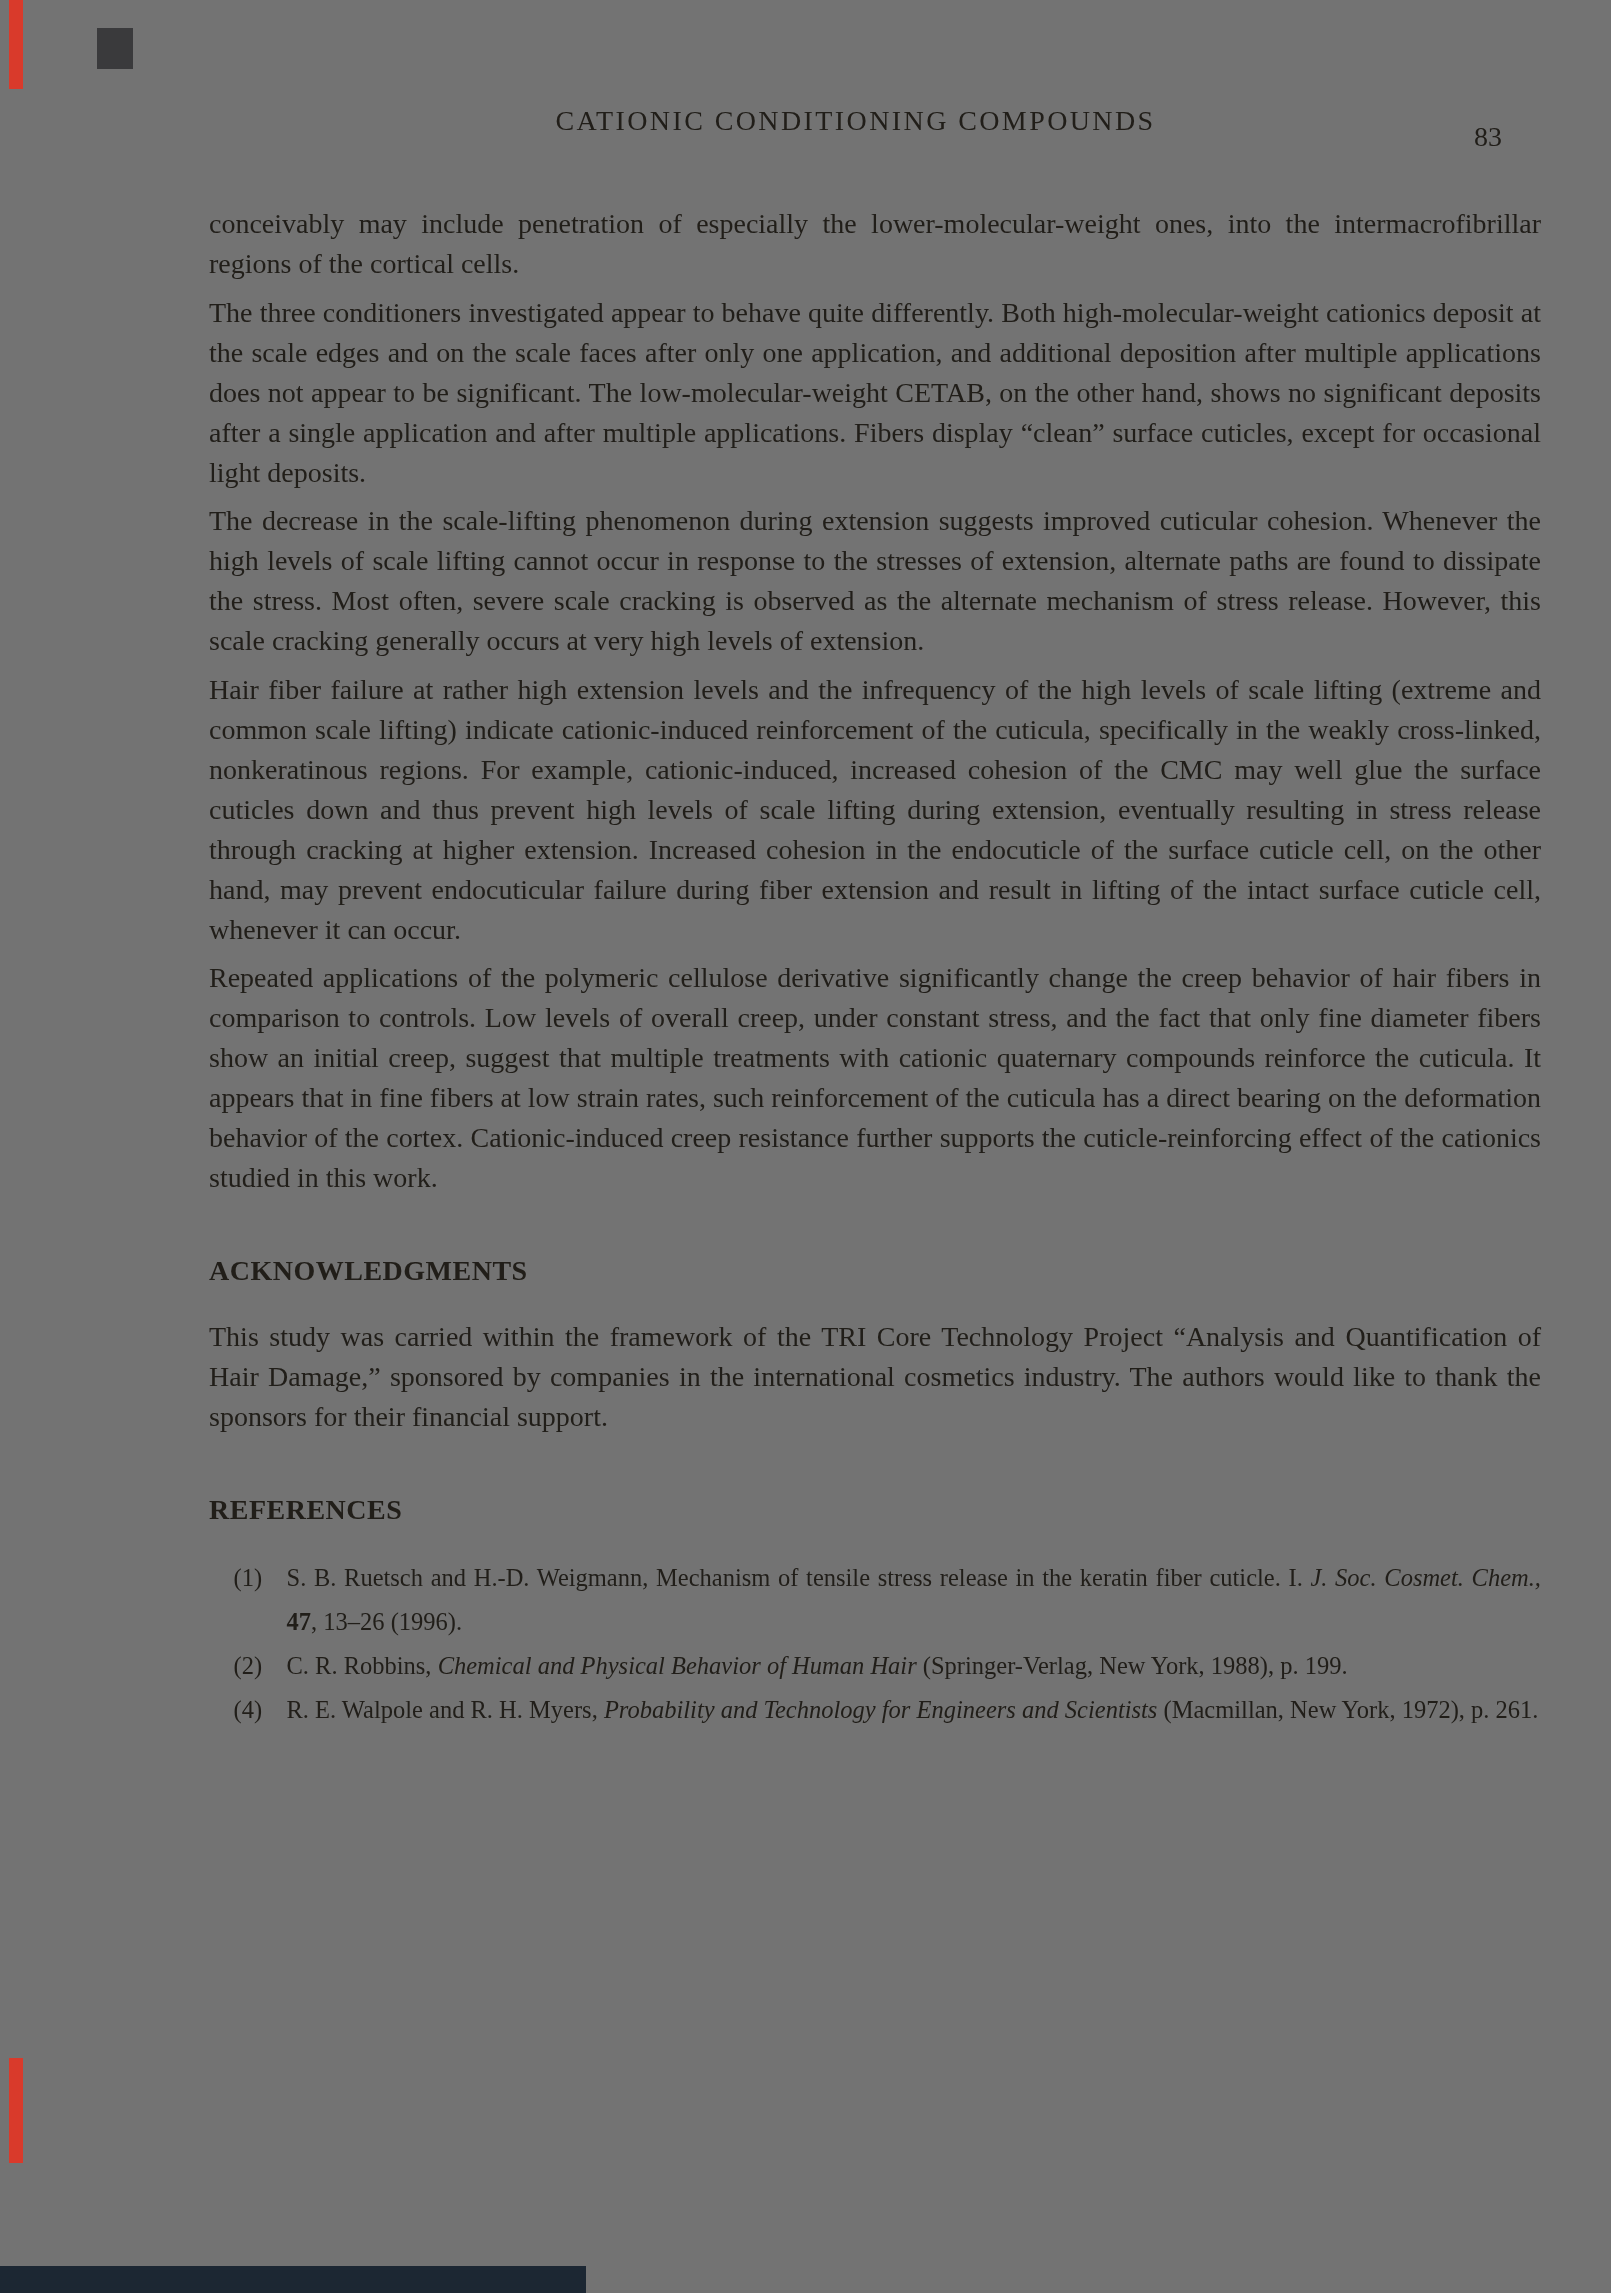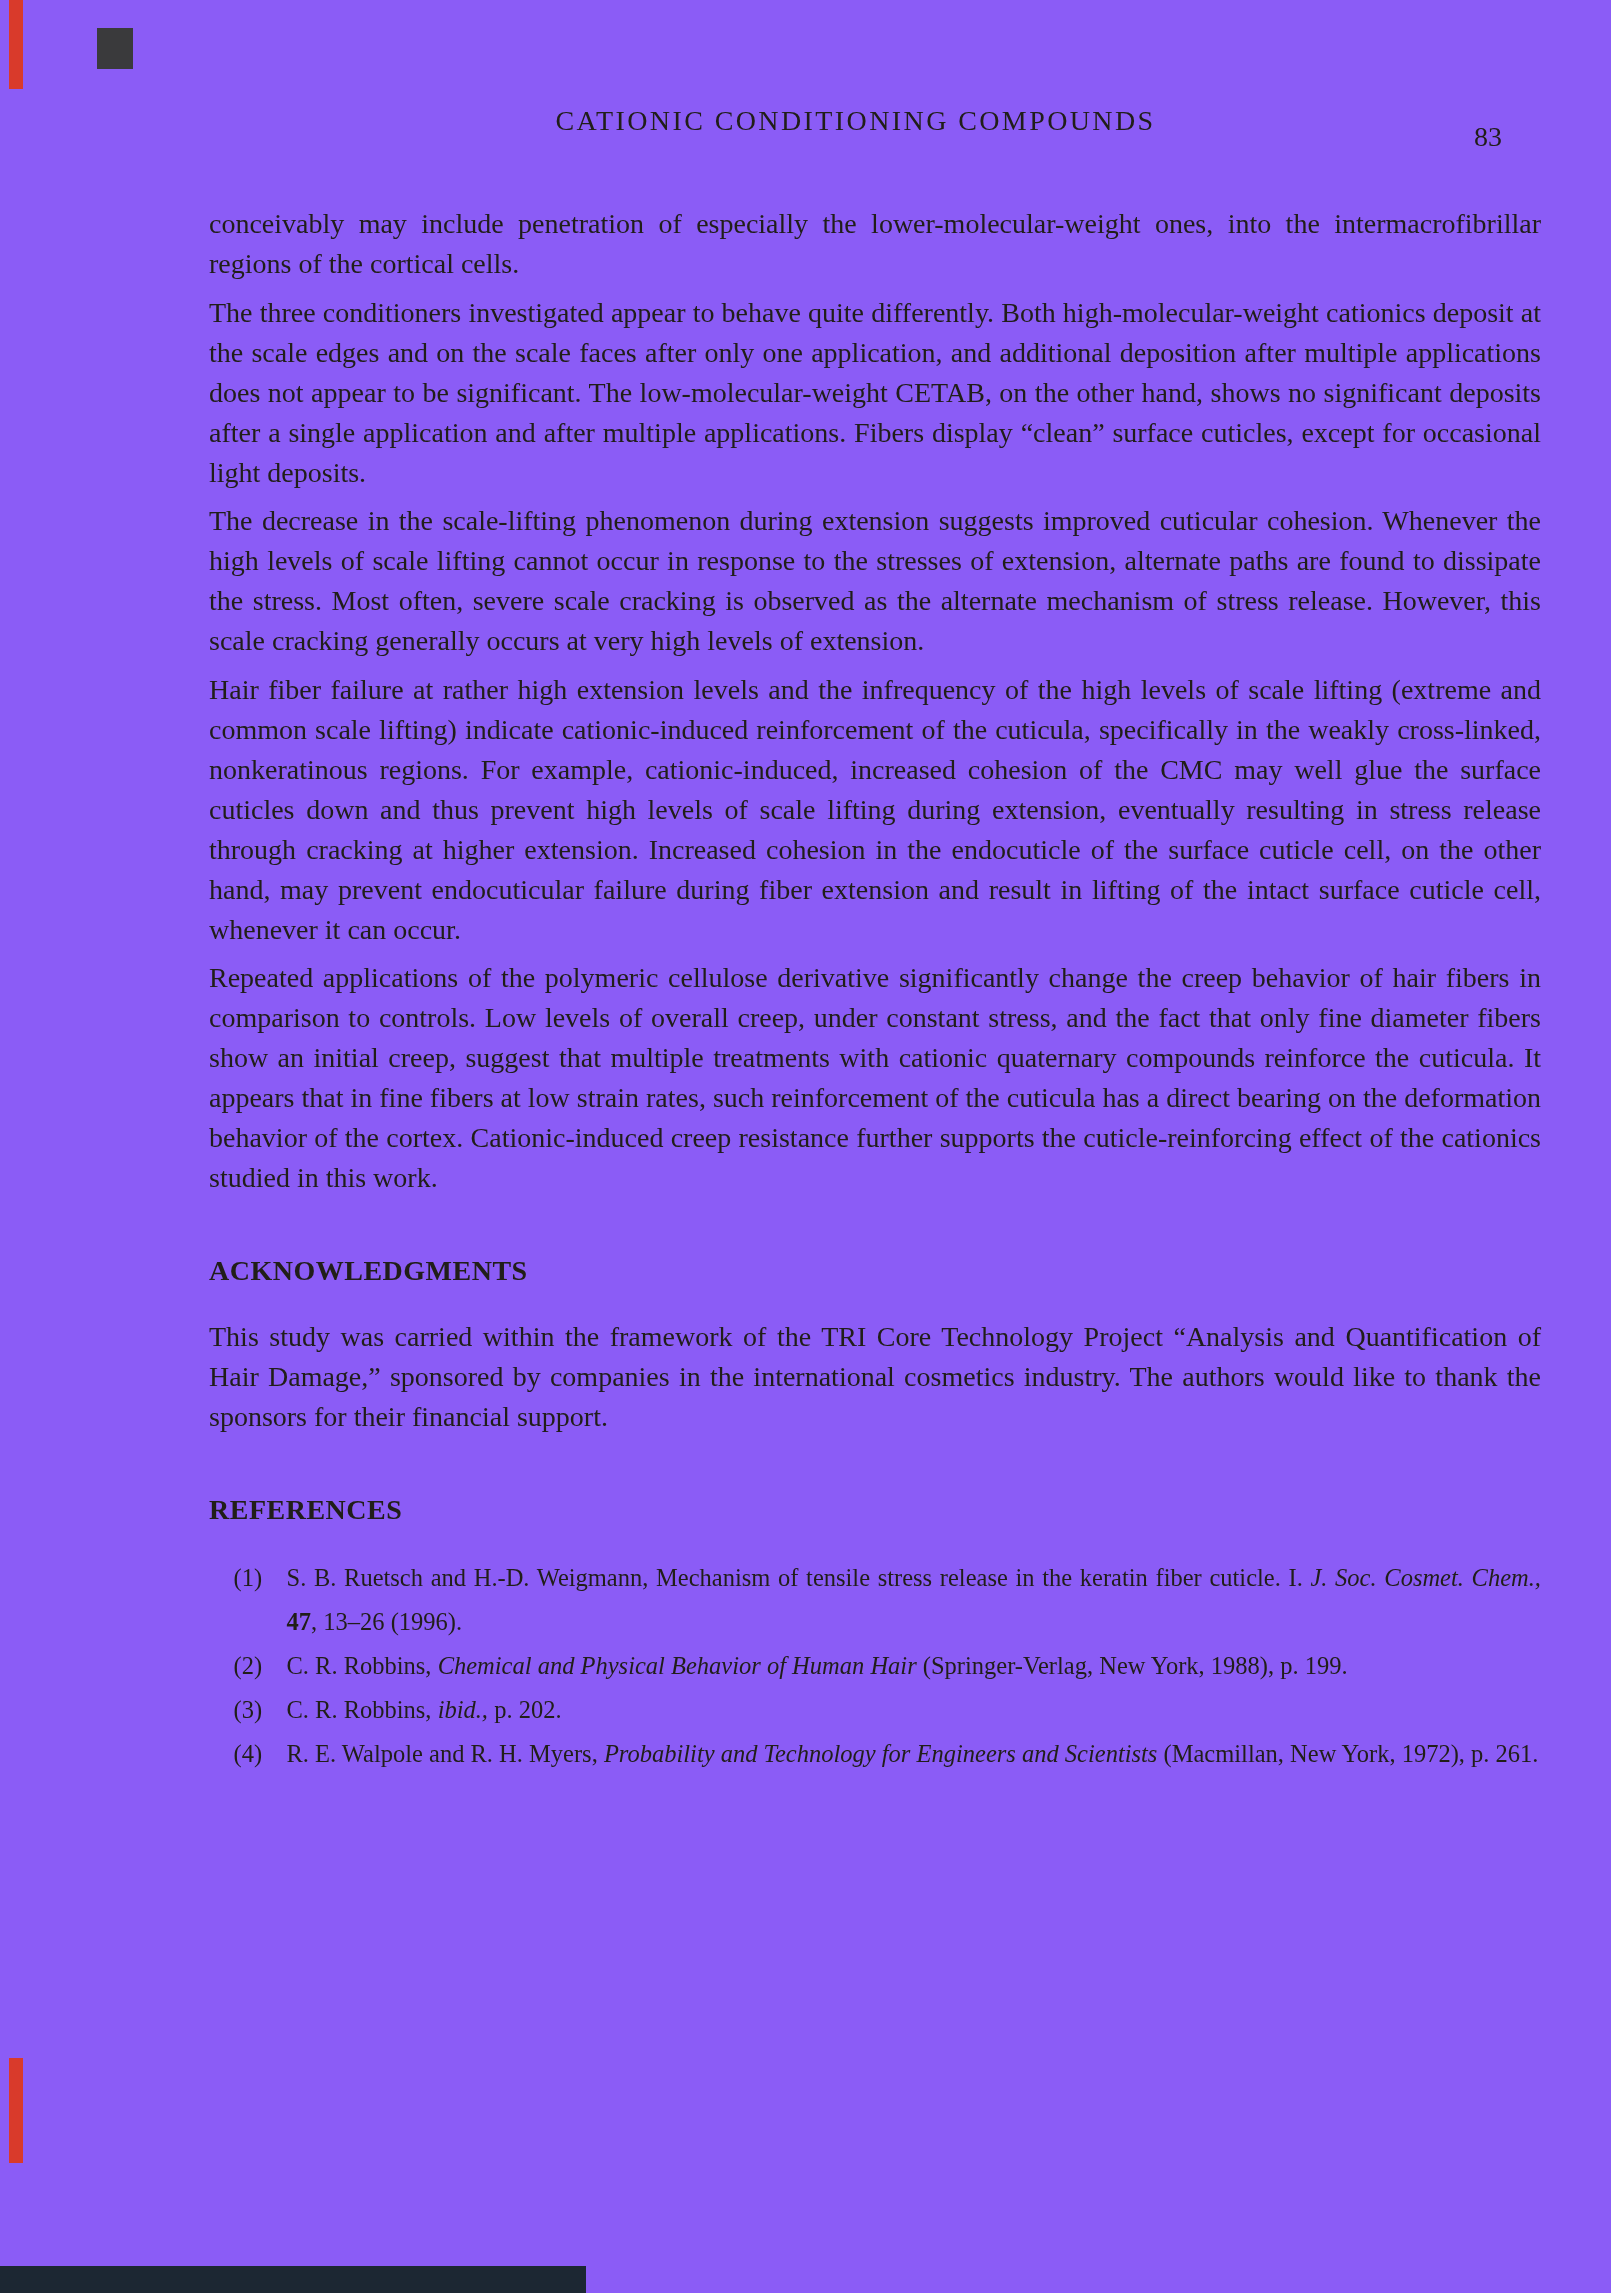--- a/index.html
+++ b/index.html
@@ -3,21 +3,21 @@
 <meta charset="utf-8">
 <style>
   html, body { margin: 0; padding: 0; }
   body { background: #e9e7e2; }
 
   .page {
     position: relative;
     width: 1611px;
     height: 2294px;
     margin: 0 auto;
-    background: #8b5cf6;
+    background: #737373;
     color: #211e19;
     font-family: "Liberation Serif", "DejaVu Serif", serif;
     overflow: hidden;
   }
 
   
   .artifact { position: absolute; }
   .artifact.red-top    { left: 9.4px;  top: 0;      width: 14px;  height: 89px; }
   .artifact.dark-square{ left: 97px; top: 28px;   width: 36px;  height: 41px; }
   .artifact.red-bottom { left: 9.4px;  top: 2058px; width: 14px;  height: 105px; }
@@ -94,19 +94,18 @@
 
     <p>Repeated applications of the polymeric cellulose derivative significantly change the creep behavior of hair fibers in comparison to controls. Low levels of overall creep, under constant stress, and the fact that only fine diameter fibers show an initial creep, suggest that multiple treatments with cationic quaternary compounds reinforce the cuticula. It appears that in fine fibers at low strain rates, such reinforcement of the cuticula has a direct bearing on the deformation behavior of the cortex. Cationic-induced creep resistance further supports the cuticle-reinforcing effect of the cationics studied in this work.</p>
 
     <h2 class="heading-bold">ACKNOWLEDGMENTS</h2>
     <p>This study was carried within the framework of the TRI Core Technology Project “Analysis and Quantification of Hair Damage,” sponsored by companies in the international cosmetics industry. The authors would like to thank the sponsors for their financial support.</p>
 
     <h2 class="heading-bold">REFERENCES</h2>
     <div class="references-list">
         <div class="ref"><span class="ref-label">(1)</span><span>S. B. Ruetsch and H.-D. Weigmann, Mechanism of tensile stress release in the keratin fiber cuticle. I. </span><span class="it">J. Soc. Cosmet. Chem.,</span><span> </span><span class="bd">47</span><span>, 13–26 (1996).</span></div>
         <div class="ref"><span class="ref-label">(2)</span><span>C. R. Robbins, </span><span class="it">Chemical and Physical Behavior of Human Hair</span><span> (Springer-Verlag, New York, 1988), p. 199.</span></div>
-        <div class="ref"><span class="ref-label">(3)</span><span>C. R. Robbins, </span><span class="it">ibid.,</span><span> p. 202.</span></div>
         <div class="ref"><span class="ref-label">(4)</span><span>R. E. Walpole and R. H. Myers, </span><span class="it">Probability and Technology for Engineers and Scientists</span><span> (Macmillan, New York, 1972), p. 261.</span></div>
       </div>
   </main>
 
 </div>
 
 
 </body></html>

